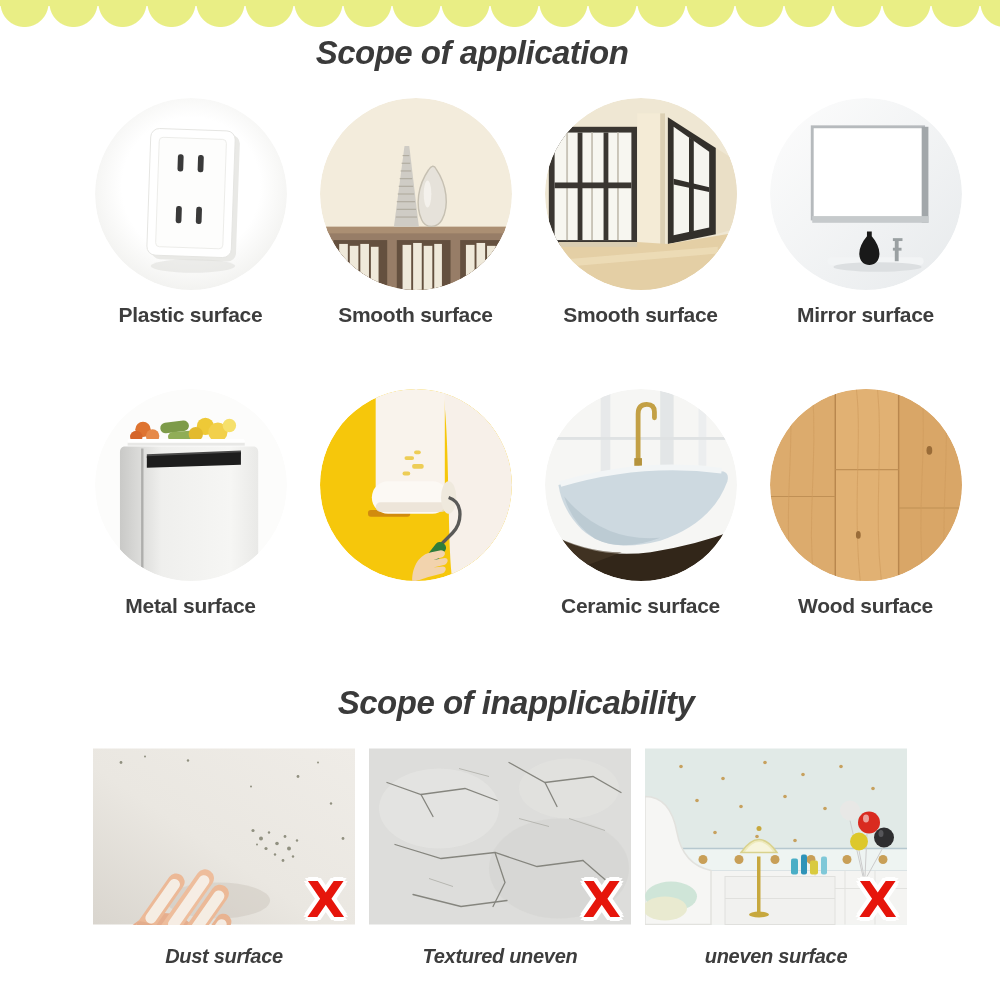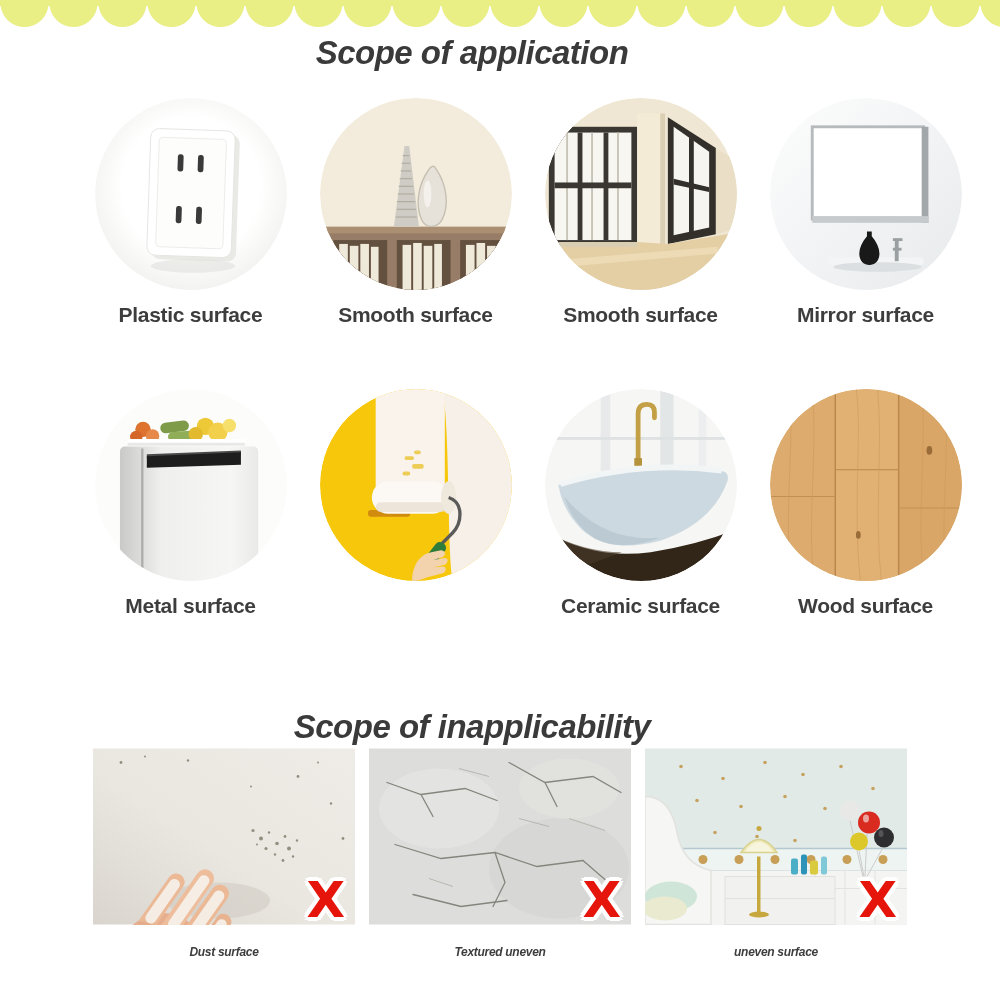--- a/index.html
+++ b/index.html
@@ -15,21 +15,21 @@
       radial-gradient(circle at 24.5px 3px, var(--scallop,#e9ee85) 23.5px, rgba(255,255,255,0) 24.5px);
     background-size:100% 6px,49px 32px;
     background-repeat:no-repeat,repeat-x;
   }
   .section-title{
     position:absolute;left:0;width:944px;text-align:center;margin:0;
     font-style:italic;font-weight:bold;font-size:33px;letter-spacing:-0.5px;
     color:var(--heading,#3a3a3a);
   }
   #title-application{top:34px;}
-  #title-inapplicability{top:708px;}
+  #title-inapplicability{top:684px;margin-left:44px;}
   .apps{
     position:absolute;top:98px;left:78px;width:900px;
     display:grid;grid-template-columns:repeat(4,225px);row-gap:62px;
   }
   .app-item{display:flex;flex-direction:column;align-items:center;}
   .circle{width:192px;height:192px;border-radius:50%;overflow:hidden;}
   .circle svg{display:block;width:100%;height:100%;}
   .surface-label{
     margin-top:13px;font-weight:bold;font-size:21px;
     letter-spacing:-0.3px;white-space:nowrap;color:var(--label,#3d3d3d);
@@ -42,21 +42,21 @@
   .photo{position:relative;width:262px;height:177px;}
   .photo svg{display:block;width:100%;height:100%;}
   .x-mark{
     position:absolute;right:10px;bottom:0;line-height:1;
     font-family:"DejaVu Sans",sans-serif;font-weight:bold;font-size:50px;
     color:var(--xmark,#e6150b);
     text-shadow:-3px -3px 0 #fff,3px -3px 0 #fff,-3px 3px 0 #fff,3px 3px 0 #fff,
                 -4px 0 0 #fff,4px 0 0 #fff,0 -4px 0 #fff,0 4px 0 #fff;
   }
   .nope-label{
-    margin-top:20px;font-style:italic;font-weight:bold;font-size:12px;
+    margin-top:20px;font-style:italic;font-weight:bold;font-size:20px;
     letter-spacing:-0.3px;color:var(--label,#3d3d3d);
   }
 </style>
 </head>
 <body style="background: rgb(255, 255, 255);">
 
 <div>
 
   <div class="scallops"></div>
 

